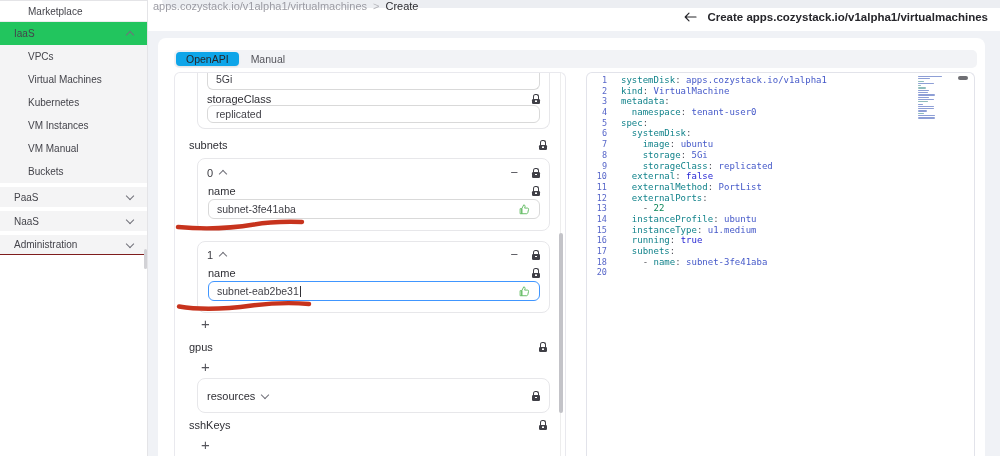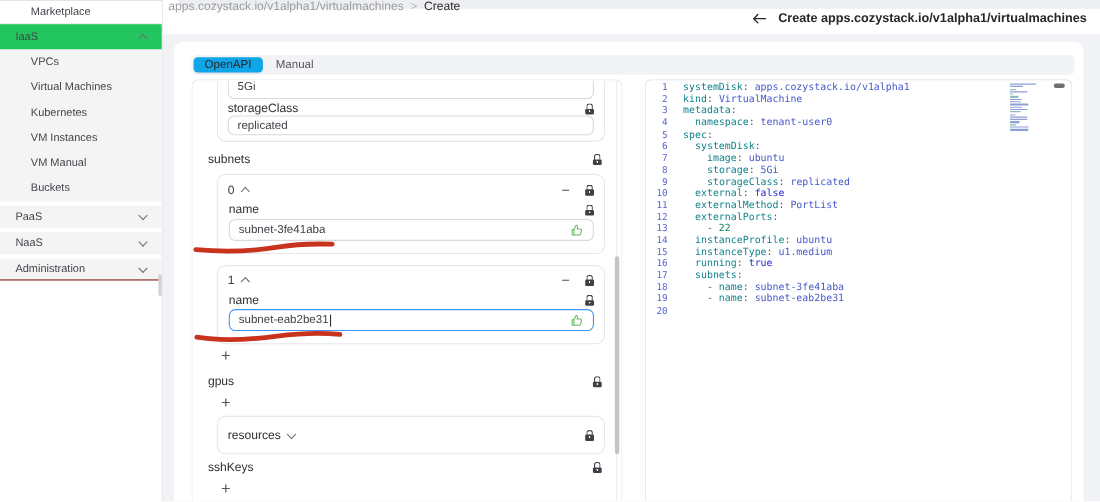--- a/index.html
+++ b/index.html
@@ -299,24 +299,20 @@
       </div>
       <div class="crow">
         <span class="ln">17</span>
         <span class="cl"><span class="tk-p">  </span><span class="tk-k">subnets</span><span class="tk-p">:</span></span>
       </div>
       <div class="crow">
         <span class="ln">18</span>
         <span class="cl"><span class="tk-p">    - </span><span class="tk-k">name</span><span class="tk-p">: </span><span class="tk-s">subnet-3fe41aba</span></span>
       </div>
       <div class="crow">
-        <span class="ln">19</span>
-        <span class="cl"><span class="tk-p">    - </span><span class="tk-k">name</span><span class="tk-p">: </span><span class="tk-s">subnet-eab2be31</span></span>
-      </div>
-      <div class="crow">
         <span class="ln">20</span>
         <span class="cl"></span>
       </div>
     </div>
   <div id="minimap">
       <div class="mmrow">
         <i style="width: 23.56px; background: rgb(142, 159, 214);"></i>
       </div>
       <div class="mmrow">
         <i style="width: 12.4px; background: rgb(142, 159, 214);"></i>

